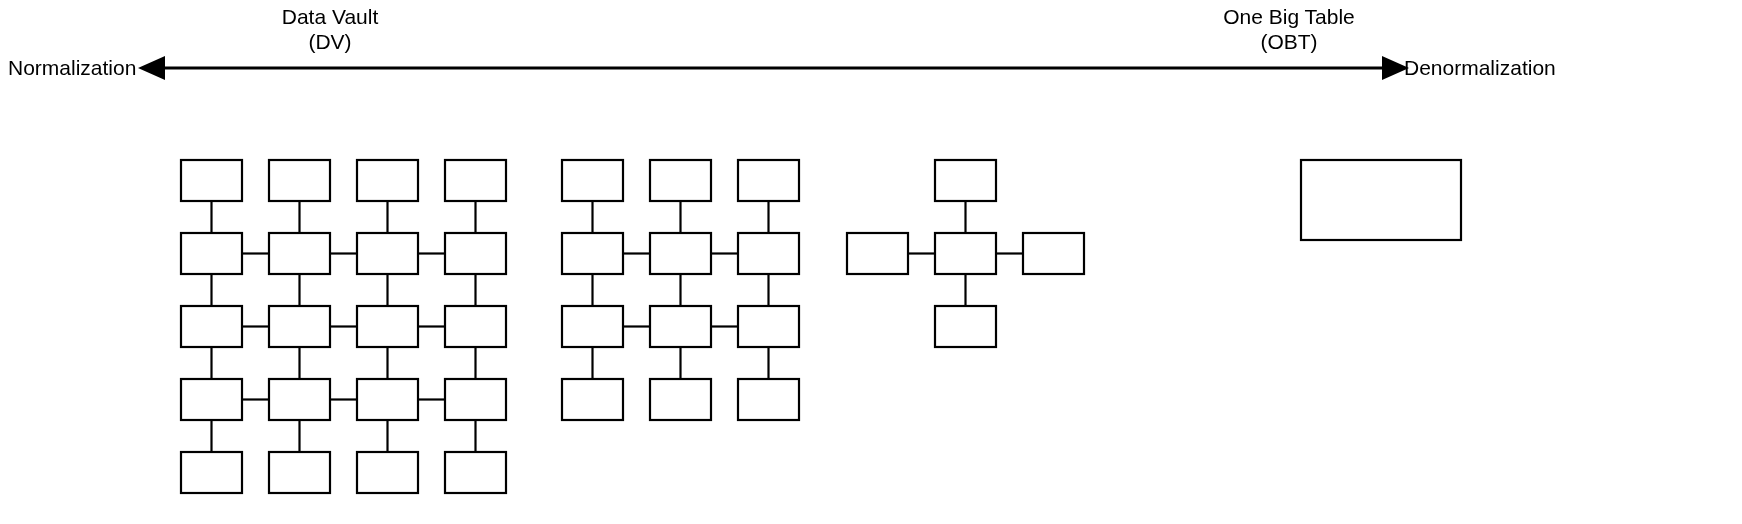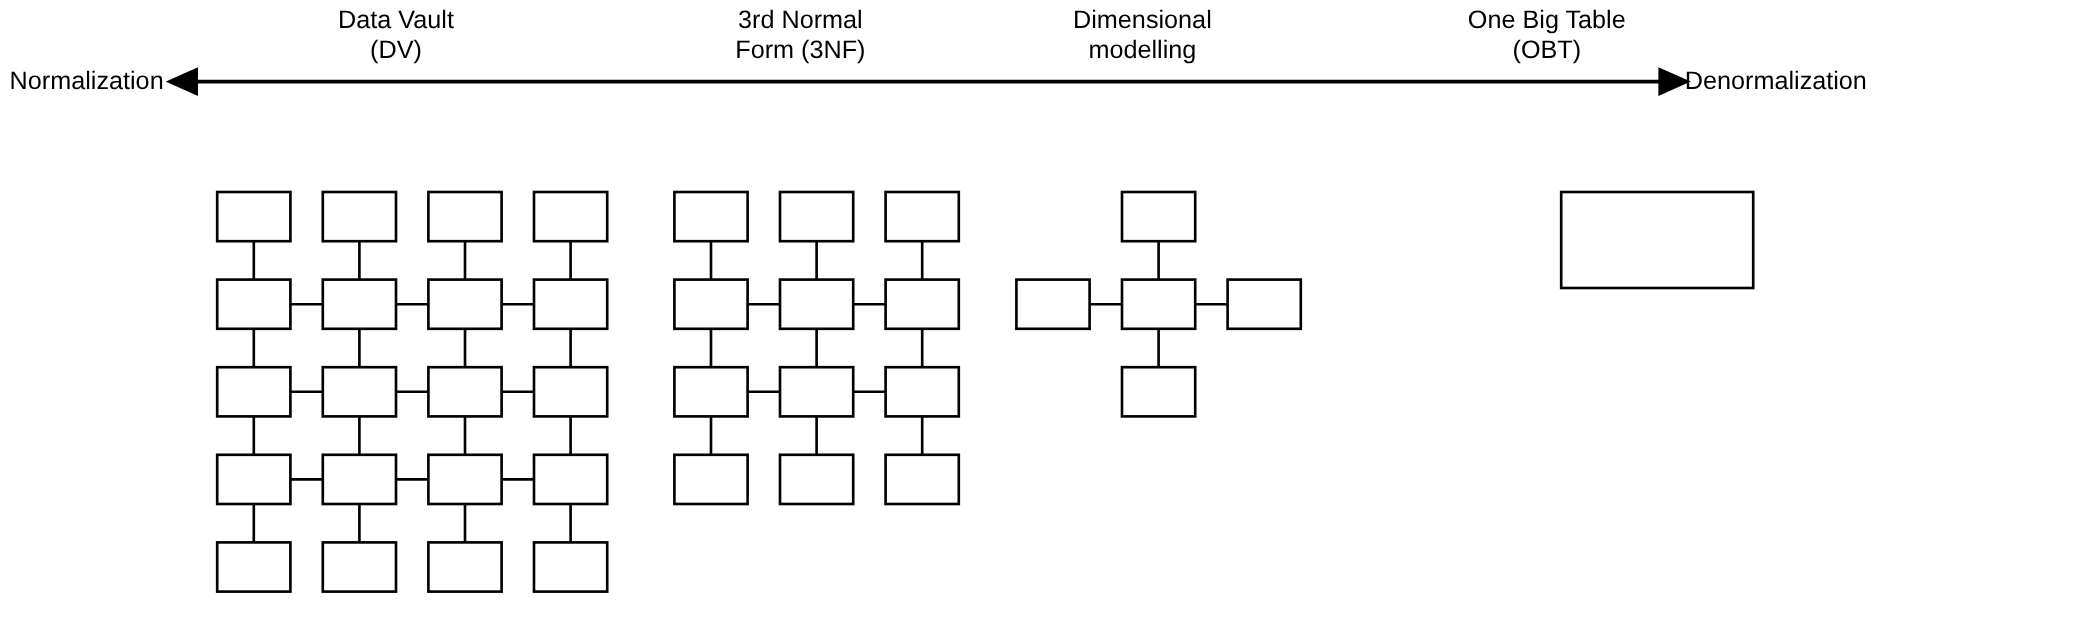--- a/index.html
+++ b/index.html
@@ -63,23 +63,21 @@
   #label-normalization { left: 8px; }
   #label-denormalization { left: 1404px; }
 </style>
 </head>
 <body>
 
 <div id="stage">
 
   <div class="txt col-label" id="col-label-0" style="left:330px;"><span>Data Vault</span><br><span>(DV)</span></div>
 
-  <div class="txt col-label" id="col-label-1" style="left:667px;"><span>3rd Normal</span><br><span>Form (3NF)</span></div>
 
-  <div class="txt col-label" id="col-label-2" style="left:952px;"><span>Dimensional</span><br><span>modelling</span></div>
 
   <div class="txt col-label" id="col-label-3" style="left:1241px;margin-left:48px;"><span>One Big Table</span><br><span>(OBT)</span></div>
 
   <div class="txt end-label" id="label-normalization">Normalization</div>
 
   <div class="txt end-label" id="label-denormalization">Denormalization</div>
 
   <svg id="diagram" viewBox="0 0 1742 524">
     <defs>
       <marker id="arrow-start" markerWidth="10" markerHeight="8" refX="9" refY="4" orient="auto" markerUnits="strokeWidth">

